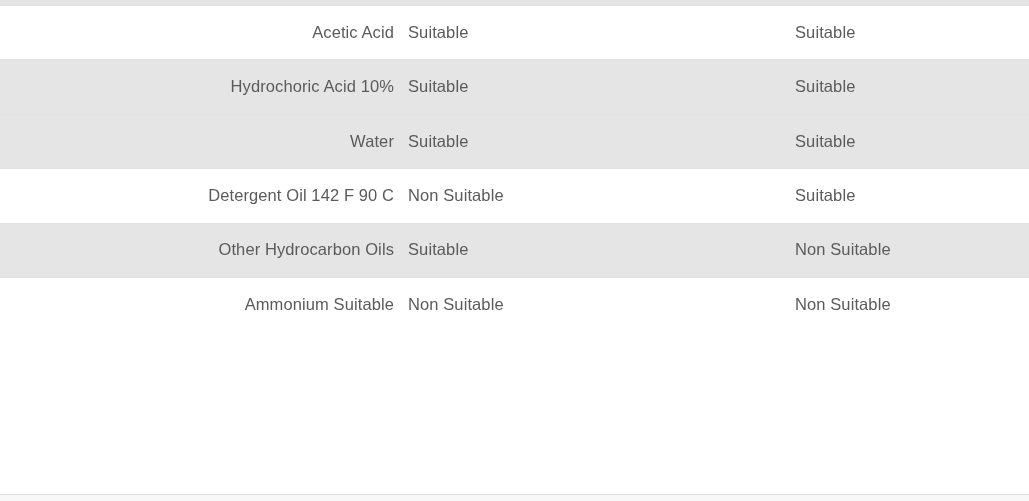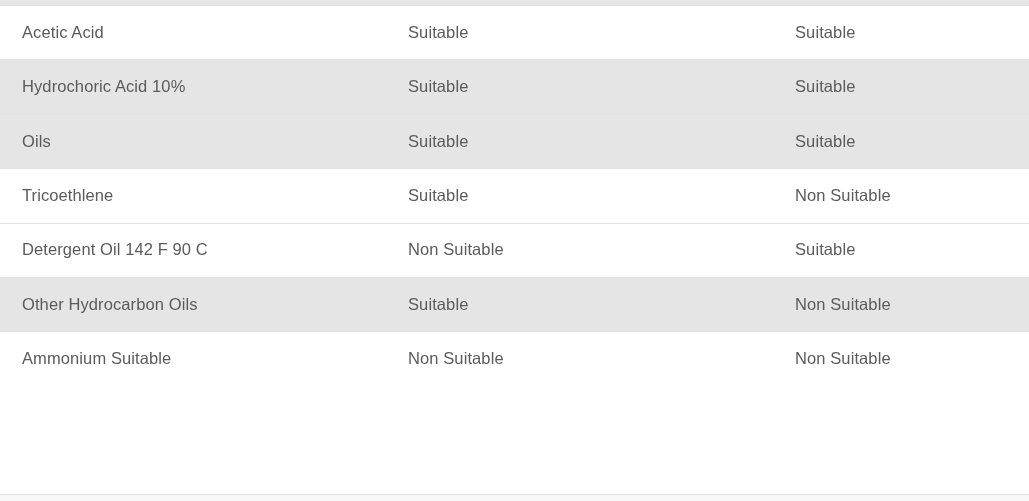--- a/index.html
+++ b/index.html
@@ -33,21 +33,21 @@
     padding: 0 0 0 10px;
     font-size: 16.5px;
     line-height: 1.2;
     color: #5b5b5b;
     font-weight: 400;
     letter-spacing: 0.1px;
     vertical-align: middle;
     white-space: nowrap;
   }
 
-  #compatibility-table td.col-media   { padding-left: 22px; }
+  #compatibility-table td.col-media   { padding-left: 4px; text-align: right; }
   #compatibility-table td.col-second  { padding-left: 14px; }
   #compatibility-table td.col-third   { padding-left: 22px; }
 
   
   #compatibility-table tr.stripe-light td { background: #ffffff; }
   #compatibility-table tr.stripe-dark  td { background: #e5e5e5; }
 
   
   #table-scroll {
     position: relative;
@@ -96,28 +96,23 @@
             <td class="col-media">Acetic Acid</td>
             <td class="col-second">Suitable</td>
             <td class="col-third">Suitable</td>
           </tr>
           <tr class="stripe-dark">
             <td class="col-media">Hydrochoric Acid 10%</td>
             <td class="col-second">Suitable</td>
             <td class="col-third">Suitable</td>
           </tr>
           <tr class="stripe-dark">
-            <td class="col-media">Oils</td>
+            <td class="col-media">Water</td>
             <td class="col-second">Suitable</td>
             <td class="col-third">Suitable</td>
-          </tr>
-          <tr class="stripe-light">
-            <td class="col-media">Tricoethlene</td>
-            <td class="col-second">Suitable</td>
-            <td class="col-third">Non Suitable</td>
           </tr>
           <tr class="stripe-light">
             <td class="col-media">Detergent Oil 142 F 90 C</td>
             <td class="col-second">Non Suitable</td>
             <td class="col-third">Suitable</td>
           </tr>
           <tr class="stripe-dark">
             <td class="col-media">Other Hydrocarbon Oils</td>
             <td class="col-second">Suitable</td>
             <td class="col-third">Non Suitable</td>

